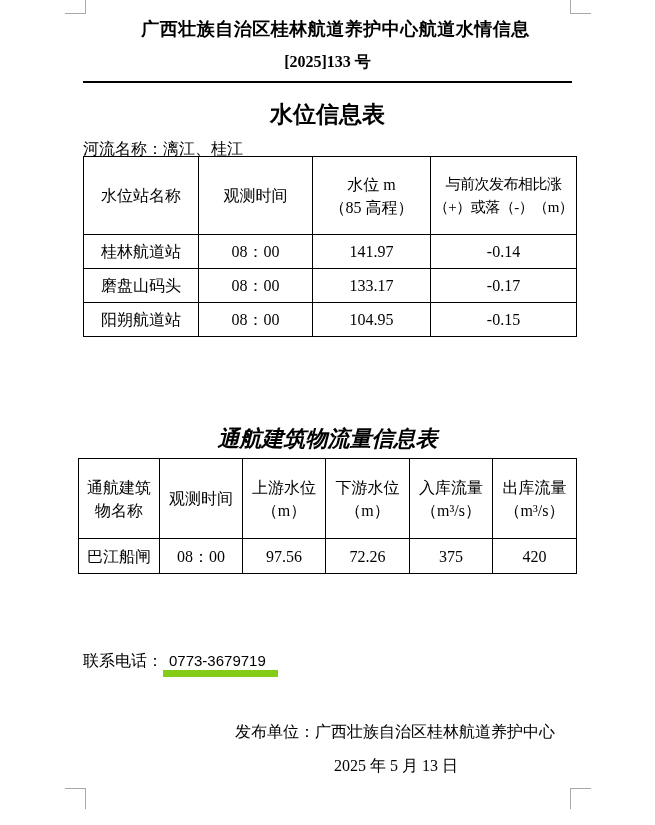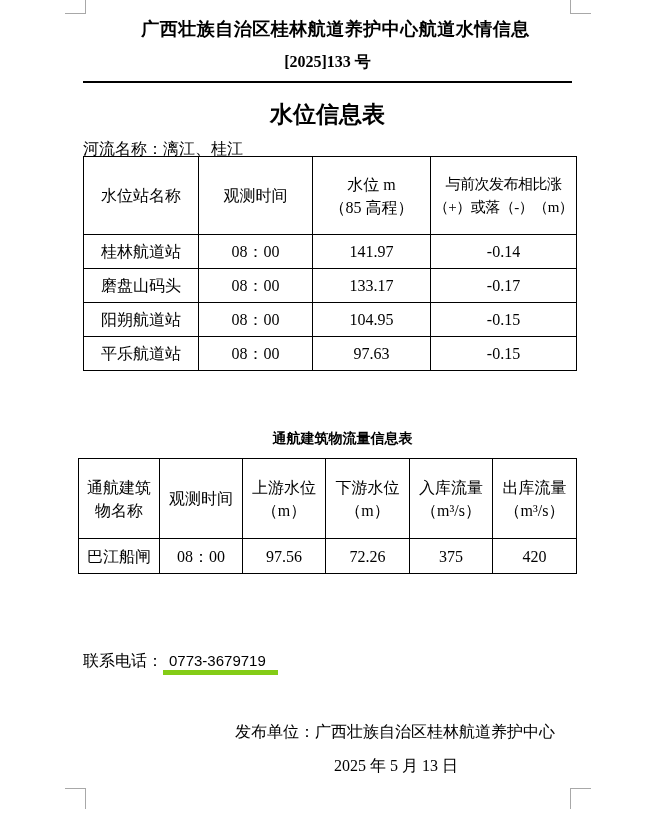--- a/index.html
+++ b/index.html
@@ -92,25 +92,26 @@
   .tbl-water .c1 { width: 114px; }
   .tbl-water .c2 { width: 113px; }
   .tbl-water .c3 { width: 117px; margin-left: 14px; }
   .tbl-water .c4 { width: 145px; }
   .tbl-water .hrow  { height: 78px; }
   .tbl-water .drow  { height: 34px; }
   .tbl-water .wrap2 { font-size: 15px; letter-spacing: -0.5px; text-align: center; }
 
   .section-title-2 {
     position: absolute;
-    top: 428px; left: 15px; width: 100%;
-    text-align: center;
-    font-size: 14px;
+    top: 428px; left: 0; width: 100%;
+    text-align: center;
+    font-size: 22px;
     font-weight: bold;
     line-height: 22px;
+    font-style: italic;
   }
   .tbl-flow {
     position: absolute;
     top: 458px; left: -5px;
     width: 492px;
   }
   .tbl-flow .c1 { width: 80px; }
   .tbl-flow .c2 { width: 82px; }
   .tbl-flow .c3 { width: 82px; font-family: Liberation Serif, serif; }
   .tbl-flow .c4 { width: 83px; }
@@ -122,21 +123,21 @@
   
   .contact-line {
     position: absolute;
     top: 651px; left: 0; width: 100%;
     font-size: 16px;
     line-height: 20px;
   }
   .contact-phone {
     font-family: "Liberation Sans", "DejaVu Sans", sans-serif;
     font-size: 15px;
-    border-bottom: 5px solid #84cc16;
+    border-bottom: 7px solid #84cc16;
     padding: 0 12px 1px 6px;
   }
   .publisher-line {
     position: absolute;
     top: 722px; left: 0; width: 100%;
     text-align: right;
     padding-right: 17px;
     box-sizing: border-box;
     font-size: 16px;
     line-height: 20px;
@@ -193,26 +194,20 @@
       <td>08：00</td>
       <td>133.17</td>
       <td>-0.17</td>
     </tr>
     <tr class="drow">
       <td>阳朔航道站</td>
       <td>08：00</td>
       <td>104.95</td>
       <td>-0.15</td>
     </tr>
-    <tr class="drow">
-      <td>平乐航道站</td>
-      <td>08：00</td>
-      <td>97.63</td>
-      <td>-0.15</td>
-    </tr>
   </tbody>
     </table>
 
   <div class="section-title-2">通航建筑物流量信息表</div>
 
   <table class="tbl-flow">
     <tbody>
         <tr class="hrow">
       <th class="c1">
         <span>通航建筑</span><br>

